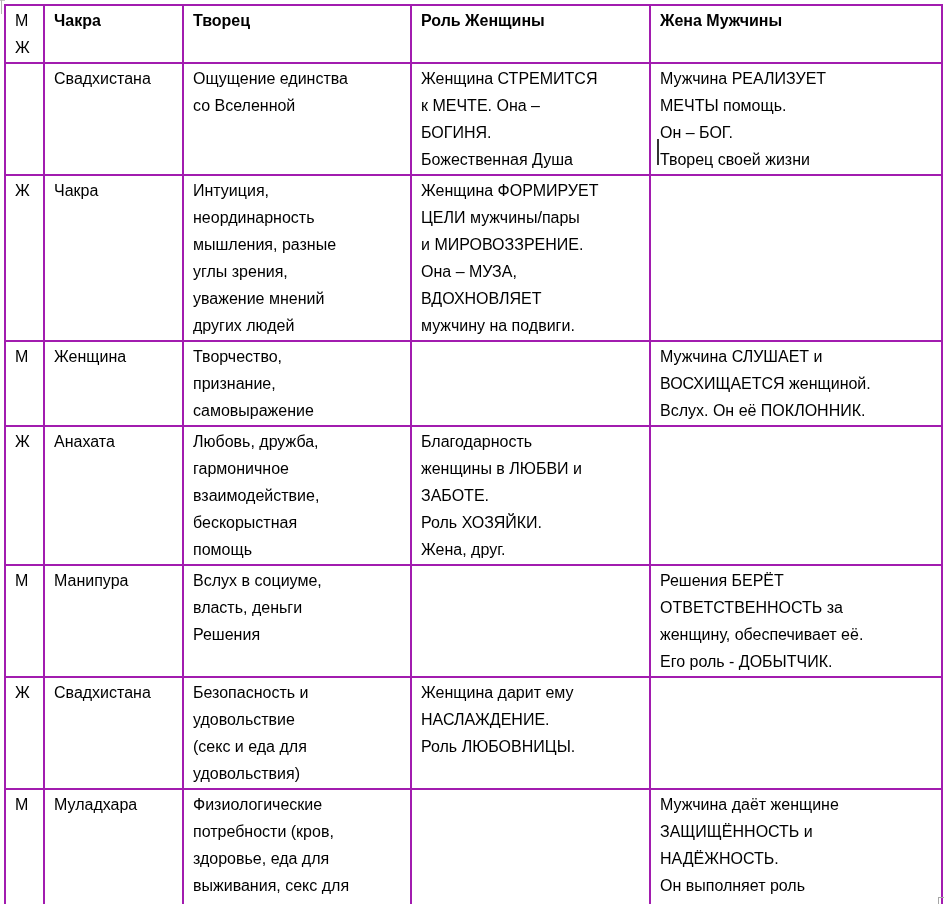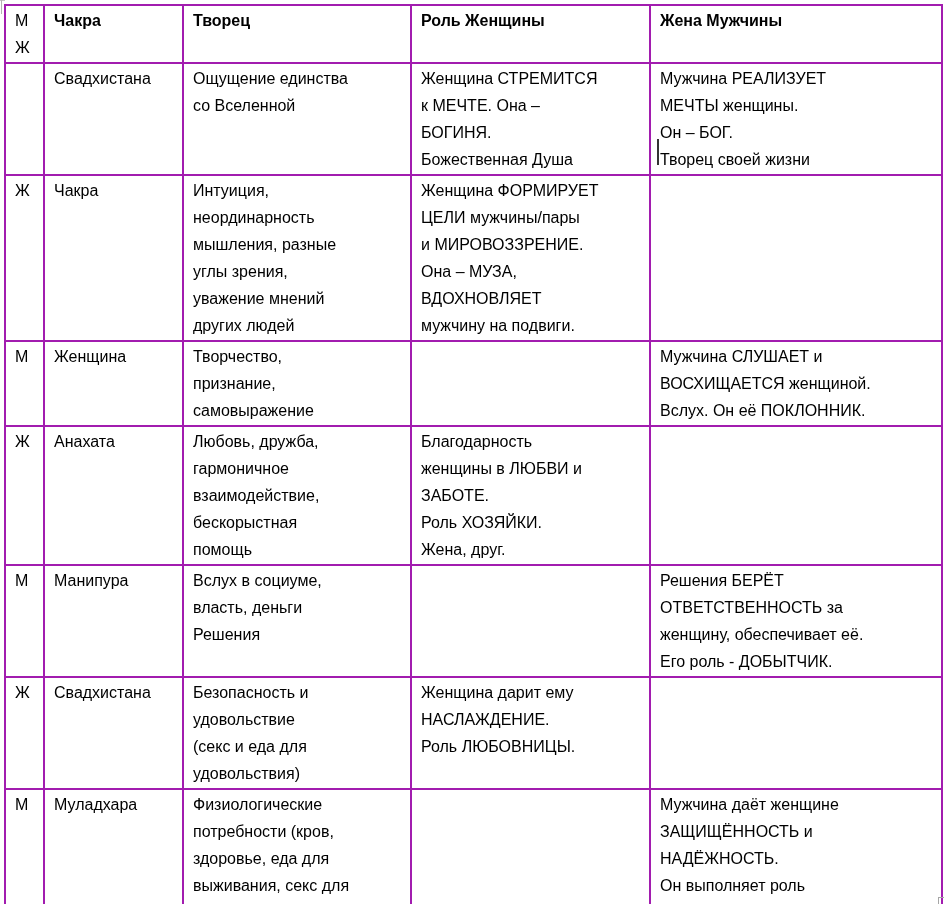--- a/index.html
+++ b/index.html
@@ -125,21 +125,21 @@
     <tr>
       <td class="col-mw"></td>
       <td>Свадхистана</td>
       <td>Ощущение единства
 со Вселенной</td>
       <td>Женщина СТРЕМИТСЯ
 к МЕЧТЕ. Она –
 БОГИНЯ.
 Божественная Душа</td>
       <td>Мужчина РЕАЛИЗУЕТ
-МЕЧТЫ женщины.
+МЕЧТЫ помощь.
 Он – БОГ.
 Творец своей жизни</td>
     </tr>
     <tr>
       <td class="col-mw">Ж</td>
       <td>Чакра</td>
       <td>Интуиция,
 неординарность
 мышления, разные
 углы зрения,

